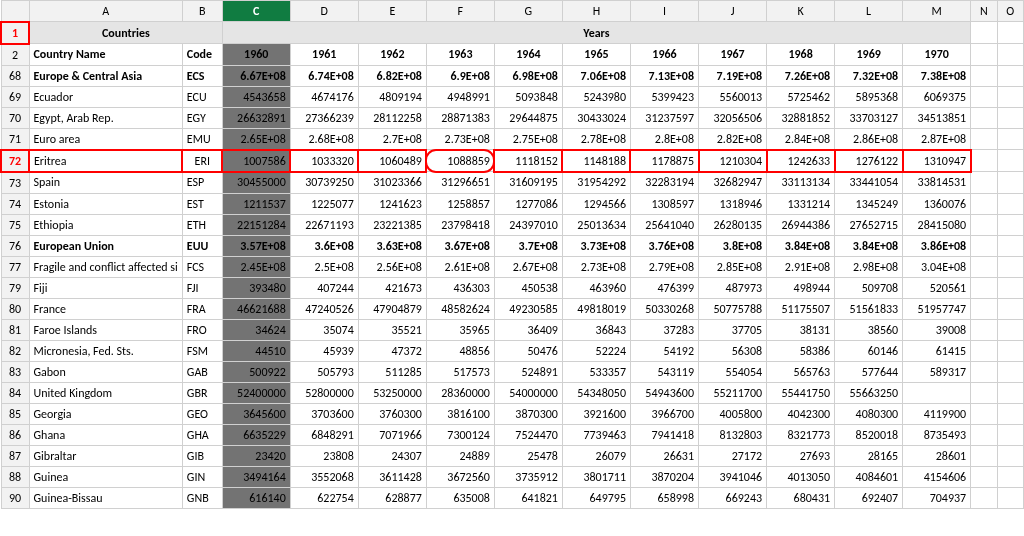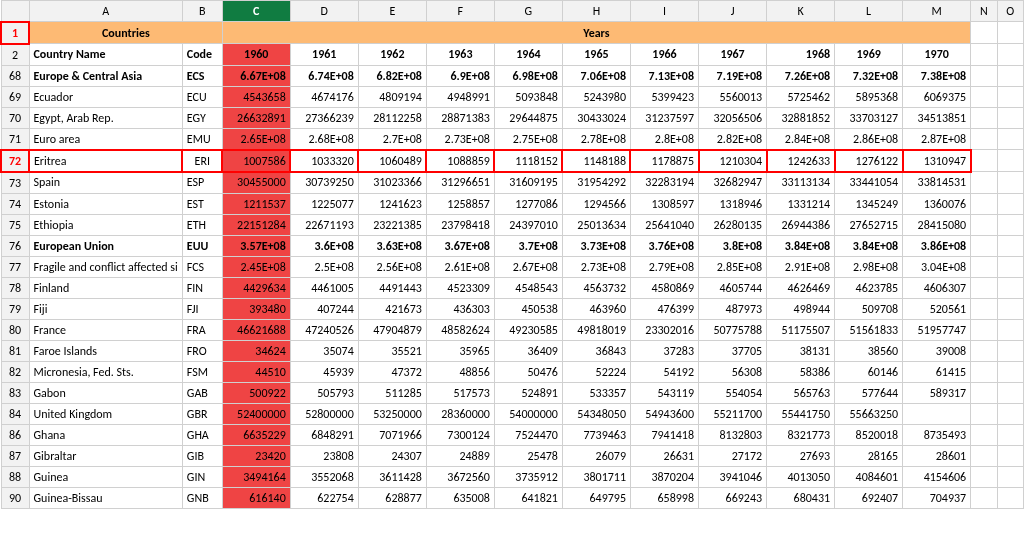--- a/index.html
+++ b/index.html
@@ -51,27 +51,27 @@
     
     .data-cell {
       text-align: right;
     }
 
     .text-cell {
       text-align: left;
     }
 
     .col-c-cell {
-      background: #ef4444;
+      background: #737373;
     }
 
     
     .merged-header {
       text-align: center;
-      background: #fdba74;
+      background: #e5e5e5;
       font-weight: bold;
     }
 
     .countries-header {
       text-align: center;
     }
 
     .years-header {
       text-align: center;
     }
@@ -142,21 +142,21 @@
         <td class="text-cell" style="font-weight:bold;">Country Name</td>
         <td class="text-cell" style="font-weight:bold;">Code</td>
         <td class="data-cell col-c-cell" style="font-weight:bold; text-align:center;">1960</td>
         <td class="data-cell" style="font-weight:bold; text-align:center;">1961</td>
         <td class="data-cell" style="font-weight:bold; text-align:center;">1962</td>
         <td class="data-cell" style="font-weight:bold; text-align:center;margin-top:24px;">1963</td>
         <td class="data-cell" style="font-weight:bold; text-align:center;">1964</td>
         <td class="data-cell" style="font-weight:bold; text-align:center;">1965</td>
         <td class="data-cell" style="font-weight:bold; text-align:center;">1966</td>
         <td class="data-cell" style="font-weight:bold; text-align:center;">1967</td>
-        <td class="data-cell" style="font-weight:bold; text-align:right;">1968</td>
+        <td class="data-cell" style="font-weight:bold; text-align:center;">1968</td>
         <td class="data-cell" style="font-weight:bold; text-align:center;">1969</td>
         <td class="data-cell" style="font-weight:bold; text-align:center;">1970</td>
         <td></td>
         <td></td>
       </tr>
     <tr style="font-weight: bold; color: rgb(0, 0, 0);">
           <td class="row-num">68</td>
           <td class="text-cell" style="font-weight: bold;">Europe &amp; Central Asia</td>
           <td class="text-cell">ECS</td>
           <td class="data-cell col-c-cell">6.67E+08</td>
@@ -227,21 +227,21 @@
           <td></td>
           <td></td>
         </tr>
         <tr>
           <td class="row-num" style="border: 2px solid rgb(255, 0, 0); color: rgb(255, 0, 0); font-weight: bold;">72</td>
           <td class="text-cell" style="outline: rgb(255, 0, 0) solid 2px; outline-offset: -1px;">Eritrea</td>
           <td class="text-cell" style="outline: rgb(255, 0, 0) solid 2px; outline-offset: -1px; text-align: center;">ERI</td>
           <td class="data-cell col-c-cell" style="outline: rgb(255, 0, 0) solid 2px; outline-offset: -1px;">1007586</td>
           <td class="data-cell" style="outline: rgb(255, 0, 0) solid 2px; outline-offset: -1px;">1033320</td>
           <td class="data-cell" style="outline: rgb(255, 0, 0) solid 2px; outline-offset: -1px;">1060489</td>
-          <td class="data-cell" style="outline: rgb(255, 0, 0) solid 2px; outline-offset: -1px;">1088859</td>
+          <td class="data-cell" style="outline: rgb(255, 0, 0) solid 2px; outline-offset: -1px; border-radius: 10px;">1088859</td>
           <td class="data-cell" style="outline: rgb(255, 0, 0) solid 2px; outline-offset: -1px;">1118152</td>
           <td class="data-cell" style="outline: rgb(255, 0, 0) solid 2px; outline-offset: -1px;">1148188</td>
           <td class="data-cell" style="outline: rgb(255, 0, 0) solid 2px; outline-offset: -1px; text-align: right;">1178875</td>
           <td class="data-cell" style="outline: rgb(255, 0, 0) solid 2px; outline-offset: -1px;">1210304</td>
           <td class="data-cell" style="outline: rgb(255, 0, 0) solid 2px; outline-offset: -1px;">1242633</td>
           <td class="data-cell" style="outline: rgb(255, 0, 0) solid 2px; outline-offset: -1px;">1276122</td>
           <td class="data-cell" style="outline: rgb(255, 0, 0) solid 2px; outline-offset: -1px;">1310947</td>
           <td></td>
           <td></td>
         </tr>
@@ -329,38 +329,20 @@
           <td class="data-cell">2.73E+08</td>
           <td class="data-cell">2.79E+08</td>
           <td class="data-cell">2.85E+08</td>
           <td class="data-cell">2.91E+08</td>
           <td class="data-cell">2.98E+08</td>
           <td class="data-cell">3.04E+08</td>
           <td></td>
           <td></td>
         </tr>
         <tr>
-          <td class="row-num">78</td>
-          <td class="text-cell">Finland</td>
-          <td class="text-cell">FIN</td>
-          <td class="data-cell col-c-cell">4429634</td>
-          <td class="data-cell">4461005</td>
-          <td class="data-cell">4491443</td>
-          <td class="data-cell">4523309</td>
-          <td class="data-cell">4548543</td>
-          <td class="data-cell">4563732</td>
-          <td class="data-cell">4580869</td>
-          <td class="data-cell">4605744</td>
-          <td class="data-cell">4626469</td>
-          <td class="data-cell">4623785</td>
-          <td class="data-cell">4606307</td>
-          <td></td>
-          <td></td>
-        </tr>
-        <tr>
           <td class="row-num">79</td>
           <td class="text-cell">Fiji</td>
           <td class="text-cell">FJI</td>
           <td class="data-cell col-c-cell">393480</td>
           <td class="data-cell">407244</td>
           <td class="data-cell">421673</td>
           <td class="data-cell">436303</td>
           <td class="data-cell">450538</td>
           <td class="data-cell">463960</td>
           <td class="data-cell">476399</td>
@@ -374,21 +356,21 @@
         <tr>
           <td class="row-num">80</td>
           <td class="text-cell">France</td>
           <td class="text-cell">FRA</td>
           <td class="data-cell col-c-cell">46621688</td>
           <td class="data-cell">47240526</td>
           <td class="data-cell">47904879</td>
           <td class="data-cell">48582624</td>
           <td class="data-cell">49230585</td>
           <td class="data-cell">49818019</td>
-          <td class="data-cell">23302016</td>
+          <td class="data-cell">50330268</td>
           <td class="data-cell">50775788</td>
           <td class="data-cell">51175507</td>
           <td class="data-cell">51561833</td>
           <td class="data-cell">51957747</td>
           <td></td>
           <td></td>
         </tr>
         <tr>
           <td class="row-num">81</td>
           <td class="text-cell">Faroe Islands</td>
@@ -455,20 +437,38 @@
           <td class="data-cell">54348050</td>
           <td class="data-cell">54943600</td>
           <td class="data-cell">55211700</td>
           <td class="data-cell">55441750</td>
           <td class="data-cell">55663250</td>
           <td class="data-cell"></td>
           <td></td>
           <td></td>
         </tr>
         <tr>
+          <td class="row-num">85</td>
+          <td class="text-cell">Georgia</td>
+          <td class="text-cell">GEO</td>
+          <td class="data-cell col-c-cell">3645600</td>
+          <td class="data-cell">3703600</td>
+          <td class="data-cell">3760300</td>
+          <td class="data-cell">3816100</td>
+          <td class="data-cell">3870300</td>
+          <td class="data-cell">3921600</td>
+          <td class="data-cell">3966700</td>
+          <td class="data-cell">4005800</td>
+          <td class="data-cell">4042300</td>
+          <td class="data-cell">4080300</td>
+          <td class="data-cell">4119900</td>
+          <td></td>
+          <td></td>
+        </tr>
+        <tr>
           <td class="row-num">86</td>
           <td class="text-cell">Ghana</td>
           <td class="text-cell">GHA</td>
           <td class="data-cell col-c-cell">6635229</td>
           <td class="data-cell">6848291</td>
           <td class="data-cell">7071966</td>
           <td class="data-cell">7300124</td>
           <td class="data-cell">7524470</td>
           <td class="data-cell">7739463</td>
           <td class="data-cell">7941418</td>

